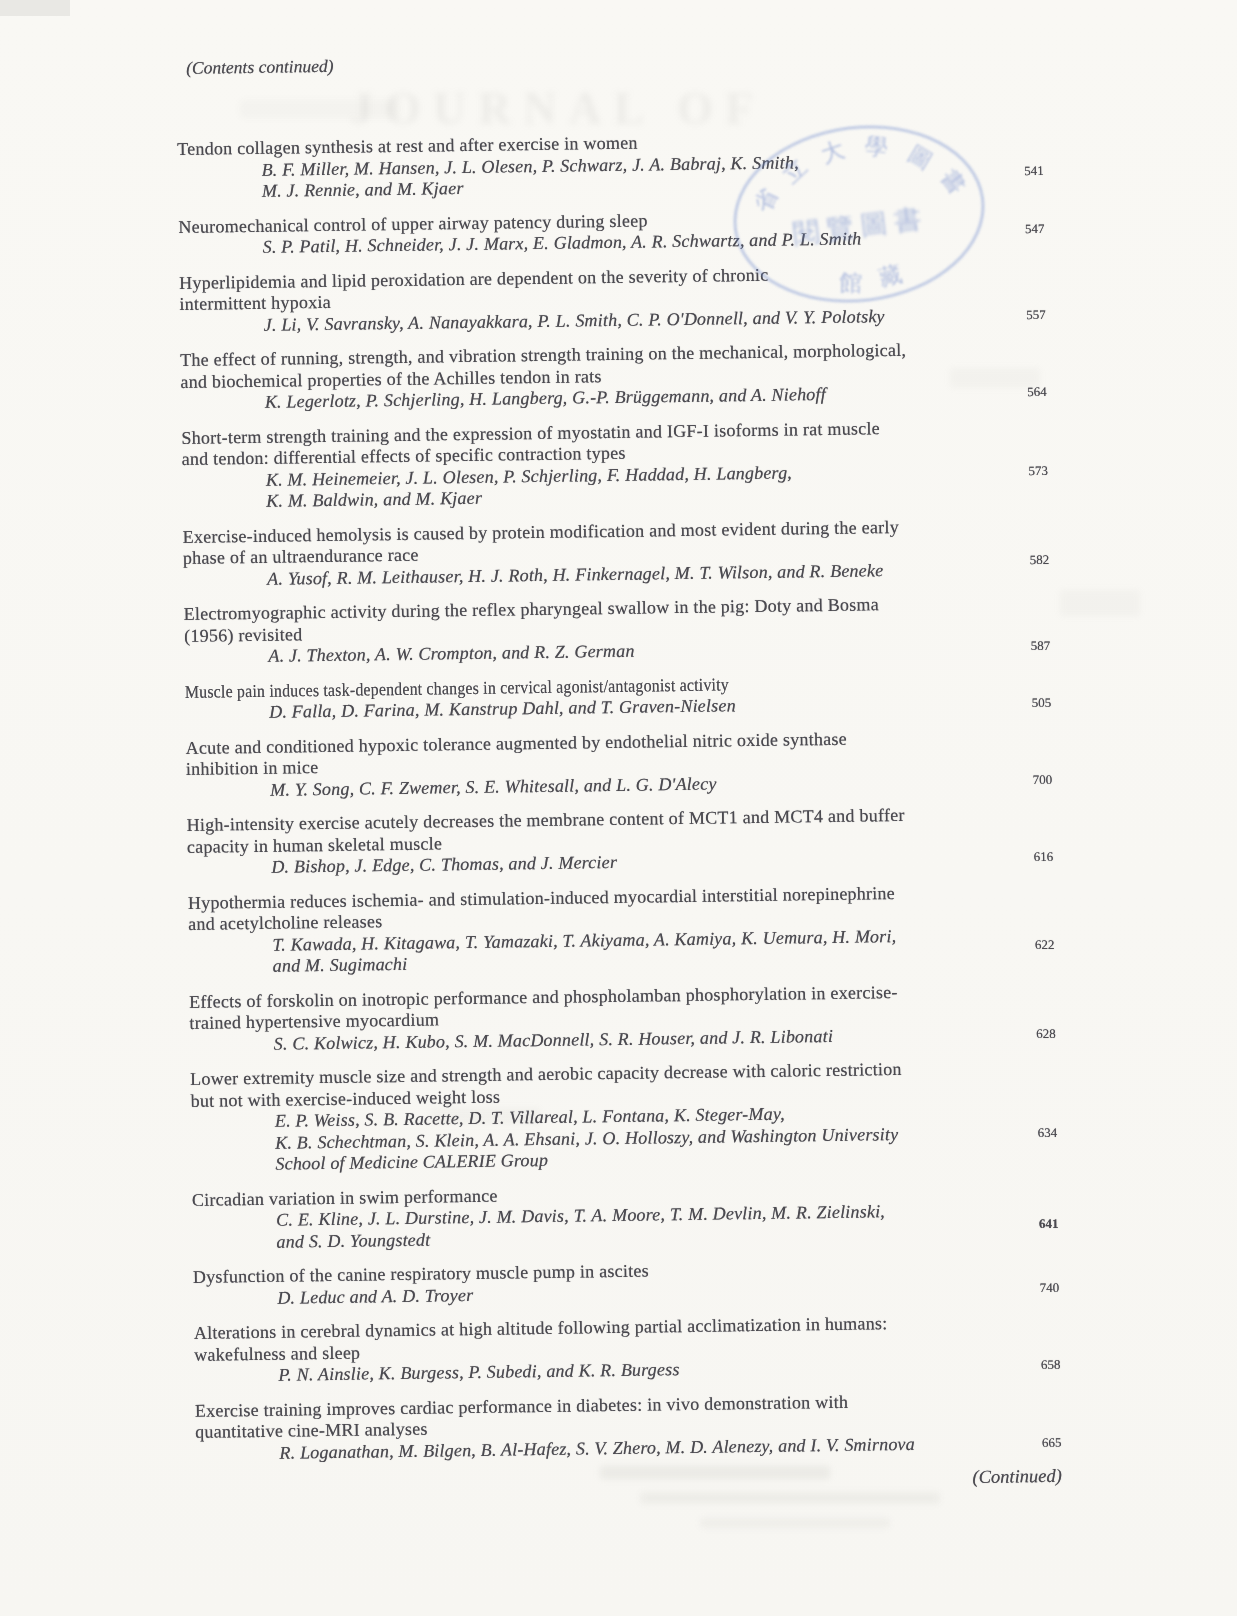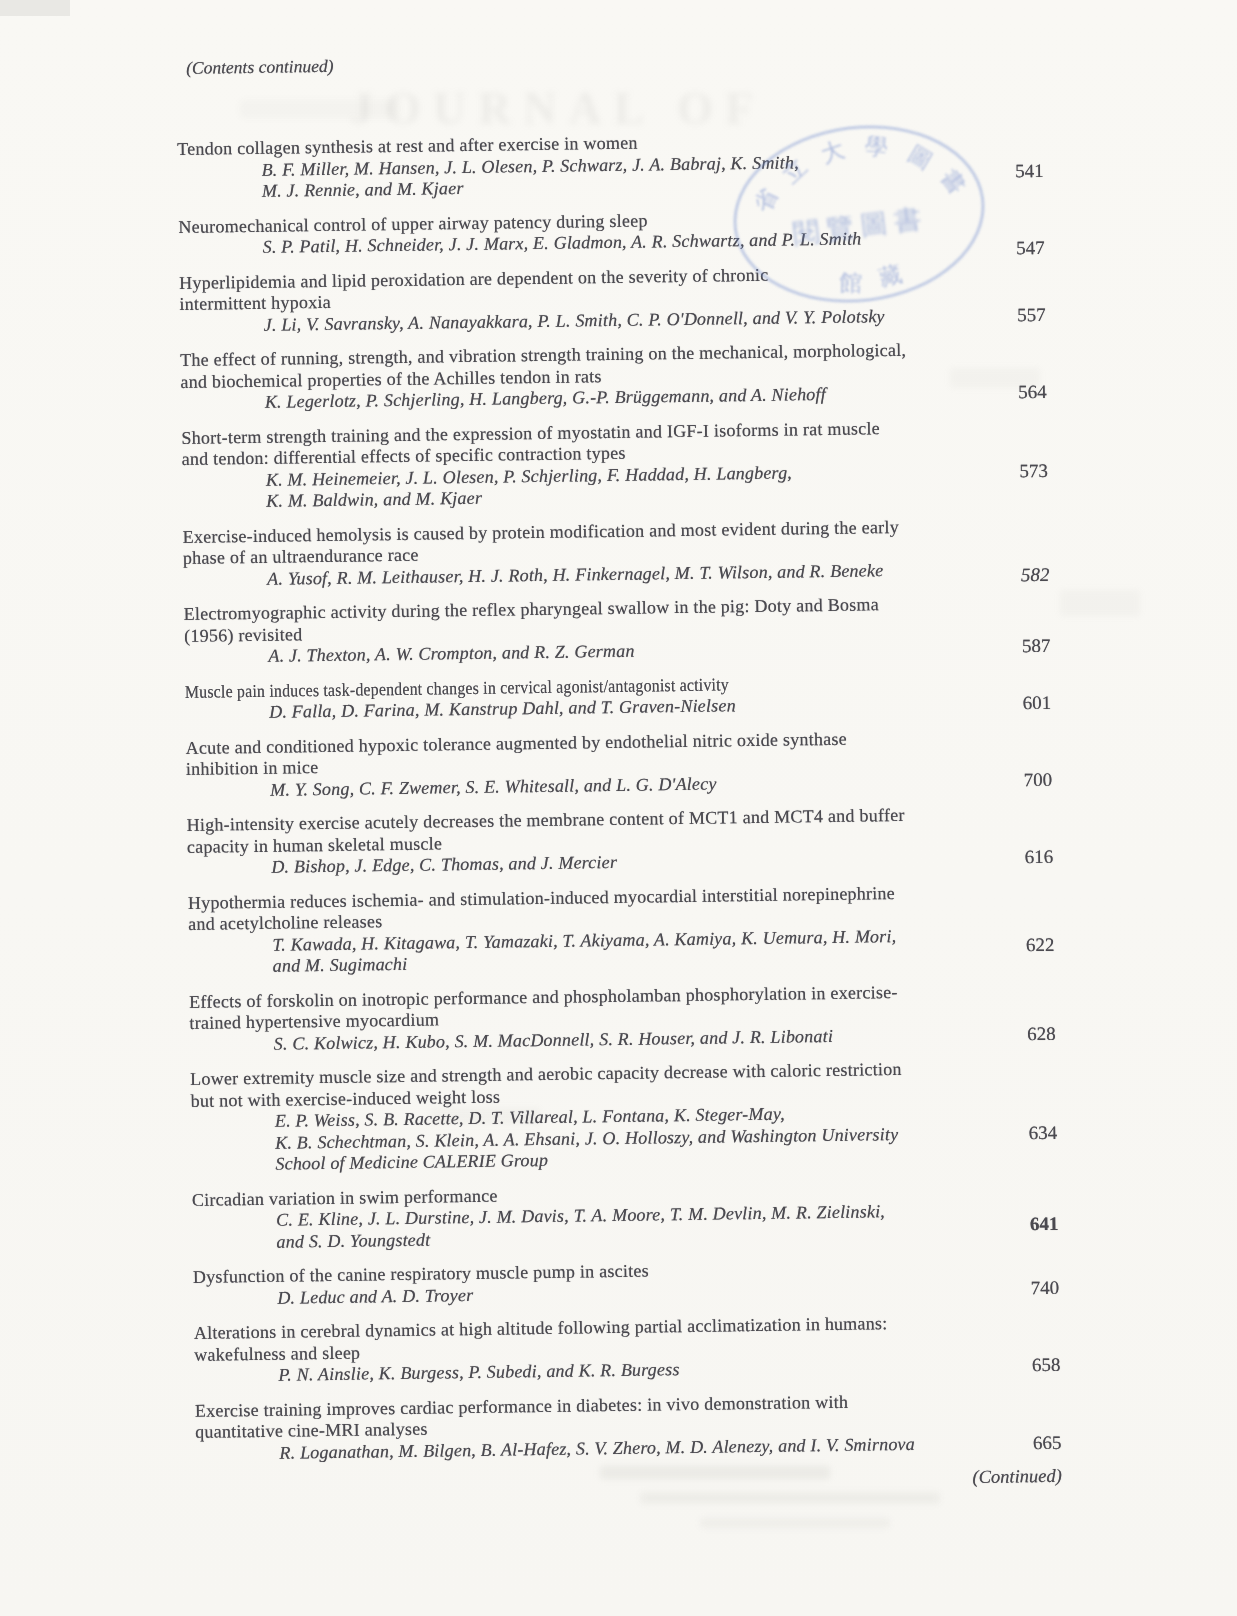--- a/index.html
+++ b/index.html
@@ -38,21 +38,21 @@
     transform:rotate(-0.8deg); transform-origin:0 0;
     color:#4b4a50;
     text-shadow:0 0 0.7px rgba(75,74,80,0.75);
   }
   .header-note { font-style:italic; font-size:17.5px; margin-left:10px; }
   .toc { margin-top:60px; }
   .entry { position:relative; margin-bottom:13px; }
   .title-line { font-size:18px; line-height:21.5px; letter-spacing:0.25px; white-space:nowrap; }
   .authors { margin-left:84px; }
   .author-line { font-style:italic; font-size:18px; line-height:21.5px; letter-spacing:0.2px; white-space:nowrap; }
-  .pagenum { position:absolute; right:0; font-size:19px; line-height:21.5px; }
+  .pagenum { position:absolute; right:0; font-size:13px; line-height:21.5px; }
   
   .toc .entry:nth-child(8) .title-line { transform:scaleX(0.88); transform-origin:0 50%; }
   .footer-note { font-style:italic; font-size:18.5px; text-align:right; margin-top:12px; }
 
   
   .stamp {
     position:absolute; left:733px; top:126px; width:252px; height:176px;
     transform:rotate(-7deg);
     pointer-events:none;
   }
@@ -115,21 +115,21 @@
     <div class="pagenum" style="top: 32.75px;">541</div>
   </div>
 
   <div class="entry">
     <div class="title">
             <div class="title-line">Neuromechanical control of upper airway patency during sleep</div>
           </div>
     <div class="authors">
             <div class="author-line">S. P. Patil, H. Schneider, J. J. Marx, E. Gladmon, A. R. Schwartz, and P. L. Smith</div>
           </div>
-    <div class="pagenum" style="top: 32px; margin-left: 24px;">547</div>
+    <div class="pagenum" style="top: 13px; margin-left: 24px;">547</div>
   </div>
 
   <div class="entry">
     <div class="title">
             <div class="title-line">Hyperlipidemia and lipid peroxidation are dependent on the severity of chronic</div>
             <div class="title-line">intermittent hypoxia</div>
           </div>
     <div class="authors">
             <div class="author-line">J. Li, V. Savransky, A. Nanayakkara, P. L. Smith, C. P. O'Donnell, and V. Y. Polotsky</div>
           </div>
@@ -160,42 +160,42 @@
   </div>
 
   <div class="entry">
     <div class="title">
             <div class="title-line">Exercise-induced hemolysis is caused by protein modification and most evident during the early</div>
             <div class="title-line">phase of an ultraendurance race</div>
           </div>
     <div class="authors">
             <div class="author-line">A. Yusof, R. M. Leithauser, H. J. Roth, H. Finkernagel, M. T. Wilson, and R. Beneke</div>
           </div>
-    <div class="pagenum" style="top: 49px; font-style: italic;">582</div>
+    <div class="pagenum" style="top: 34px;">582</div>
   </div>
 
   <div class="entry">
     <div class="title">
             <div class="title-line">Electromyographic activity during the reflex pharyngeal swallow in the pig: Doty and Bosma</div>
             <div class="title-line">(1956) revisited</div>
           </div>
     <div class="authors">
             <div class="author-line">A. J. Thexton, A. W. Crompton, and R. Z. German</div>
           </div>
     <div class="pagenum" style="top: 43.25px; text-align: right;">587</div>
   </div>
 
   <div class="entry">
     <div class="title">
             <div class="title-line">Muscle pain induces task-dependent changes in cervical agonist/antagonist activity</div>
           </div>
     <div class="authors">
             <div class="author-line">D. Falla, D. Farina, M. Kanstrup Dahl, and T. Graven-Nielsen</div>
           </div>
-    <div class="pagenum" style="top: 22.25px;">601</div>
+    <div class="pagenum" style="top: 22.25px;">505</div>
   </div>
 
   <div class="entry">
     <div class="title">
             <div class="title-line">Acute and conditioned hypoxic tolerance augmented by endothelial nitric oxide synthase</div>
             <div class="title-line">inhibition in mice</div>
           </div>
     <div class="authors">
             <div class="author-line">M. Y. Song, C. F. Zwemer, S. E. Whitesall, and L. G. D'Alecy</div>
           </div>

